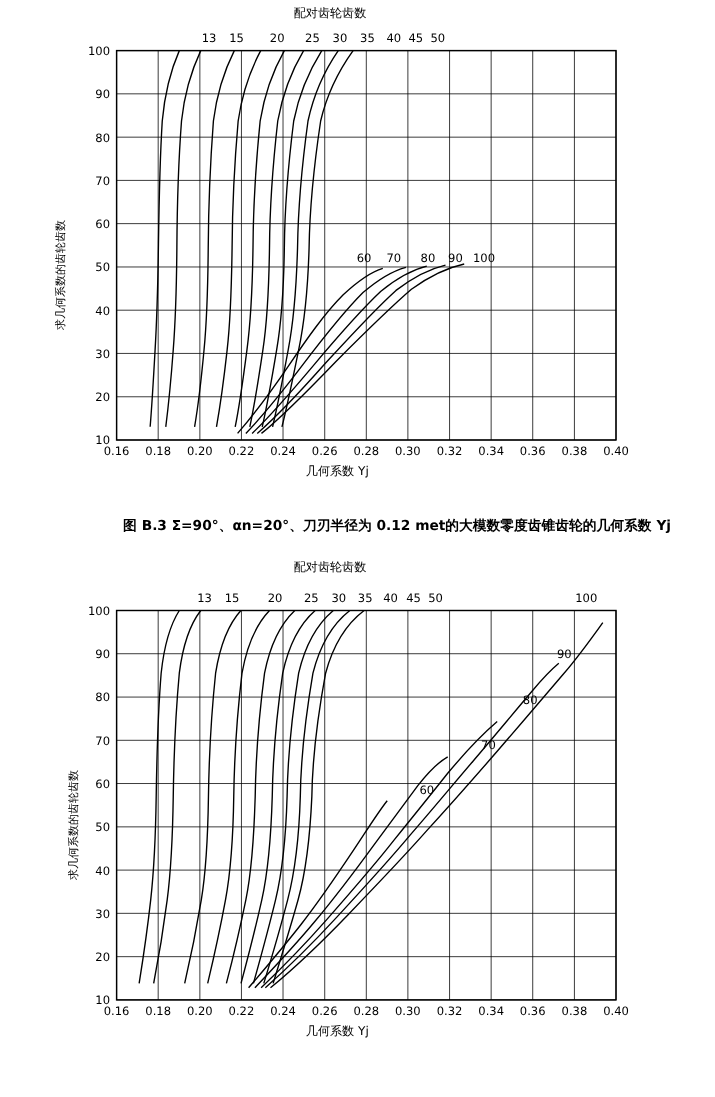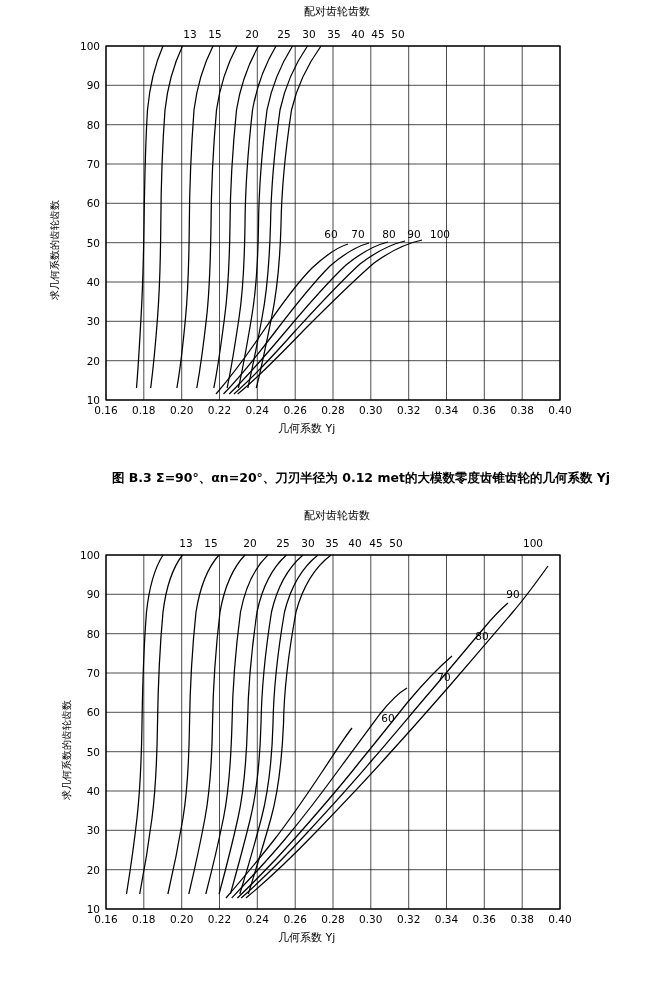--- a/index.html
+++ b/index.html
@@ -19,21 +19,21 @@
     position: relative;
     width: 650px;
   }
   .fig1 { height: 500px; }
   .fig2 { height: 497px; }
 
   .top-label {
     position: absolute;
     font-family: Liberation Mono, monospace;
     font-size: 11px;
-    text-align: right;
+    text-align: center;
     white-space: nowrap;
   }
   .axis-title-x {
     position: absolute;
     font-family: "DejaVu Sans", sans-serif;
     font-size: 11px;
     white-space: nowrap;
   }
   .axis-title-y {
     position: absolute;

